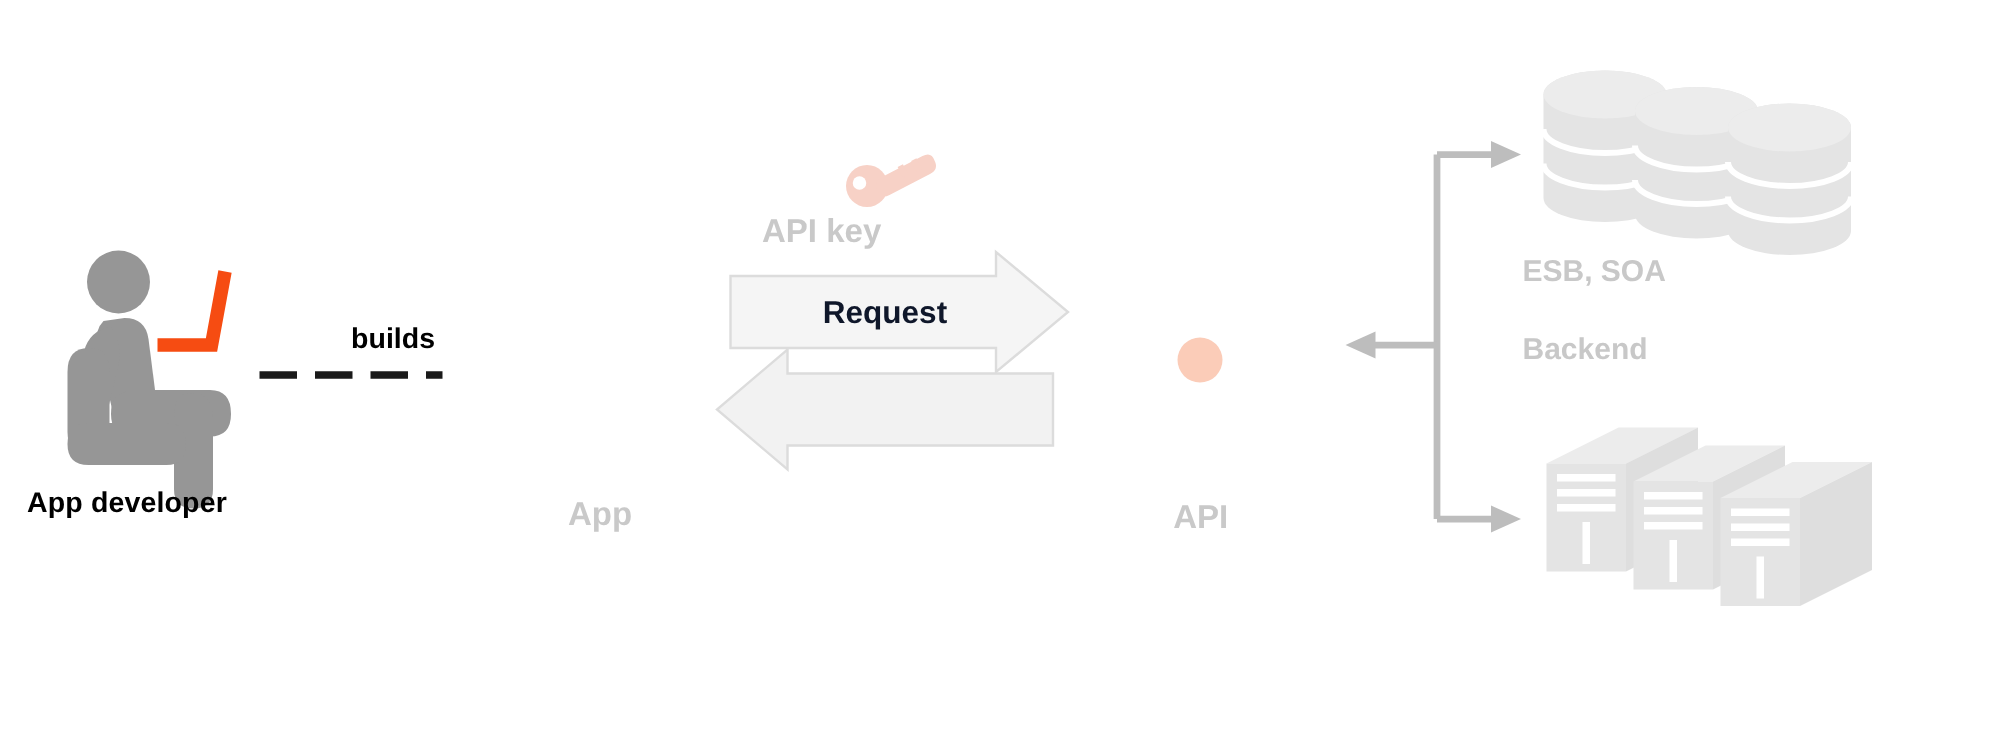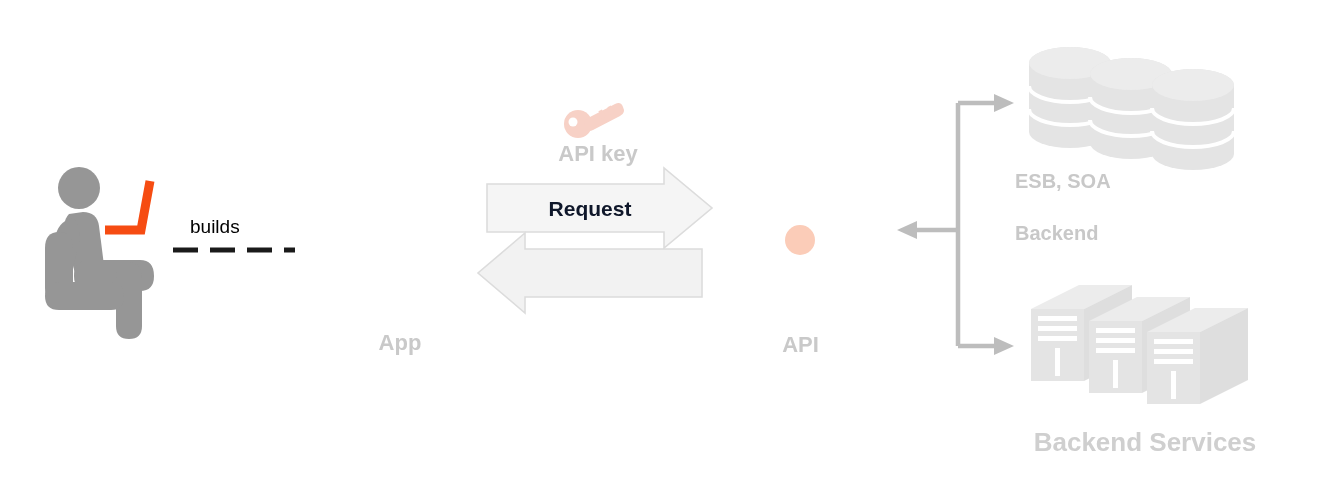--- a/index.html
+++ b/index.html
@@ -7,28 +7,28 @@
   #stage{position:relative;width:1342px;height:504px;background:#fff;}
 
   
   .lbl-dev{
     position:absolute;left:18px;top:325px;width:240px;
     font-size:19px;font-weight:bold;color:#000;letter-spacing:0.1px;
     text-align:left;white-space:nowrap;
   }
   .lbl-builds{
     position:absolute;left:190px;top:216px;width:100px;
-    font-size:19px;font-weight:normal;color:#000;text-align:left;white-space:nowrap;
+    font-size:19px;font-weight:bold;color:#000;text-align:right;white-space:nowrap;
   }
   .lbl-soft{
     font-size:22px;font-weight:bold;color:#c9c9c9;text-align:center;white-space:nowrap;
   }
   .lbl-app{position:absolute;left:320px;top:330px;width:160px;}
   .lbl-api{position:absolute;left:718px;top:332px;width:165px;}
-  .lbl-apikey{position:absolute;left:508px;top:141px;width:180px;font-size:22px;font-weight:bold;color:#c9c9c9;text-align:center;white-space:nowrap;}
+  .lbl-apikey{position:absolute;left:508px;top:141px;width:180px;font-size:22px;font-weight:bold;color:#c9c9c9;white-space:nowrap;}
 
   .lbl-backendstack{
     position:absolute;left:1015px;top:168px;width:260px;
     font-size:20px;font-weight:bold;color:#c8c8c8;line-height:26px;
   }
   .lbl-backendsvc{
     position:absolute;left:1000px;top:427px;width:290px;
     font-size:26px;font-weight:bold;color:#cfcfcf;text-align:center;white-space:nowrap;
   }
 
@@ -227,30 +227,30 @@
           <rect x="1171" y="371" width="5" height="28"></rect>
         </g>
       </g>
     </g>
 
   </svg>
 
   <div class="icon-box" id="app-box" style="z-index:-1"></div>
   <div class="icon-box" id="api-box" style="z-index:-1"></div>
 
+  <div class="lbl-dev">App developer</div>
   <div class="lbl-builds">builds</div>
 
   <div class="lbl-soft lbl-app">App</div>
   <div class="lbl-soft lbl-api">API</div>
 
   <div class="lbl-apikey">API key</div>
 
   <div class="arrow-text txt-request">Request</div>
 
   <div class="lbl-backendstack">
     <span>ESB, SOA</span><br>
     <br>
     <span>Backend</span>
   </div>
 
-  <div class="lbl-backendsvc">Backend Services</div>
 
 </div>
 
 </body></html>

